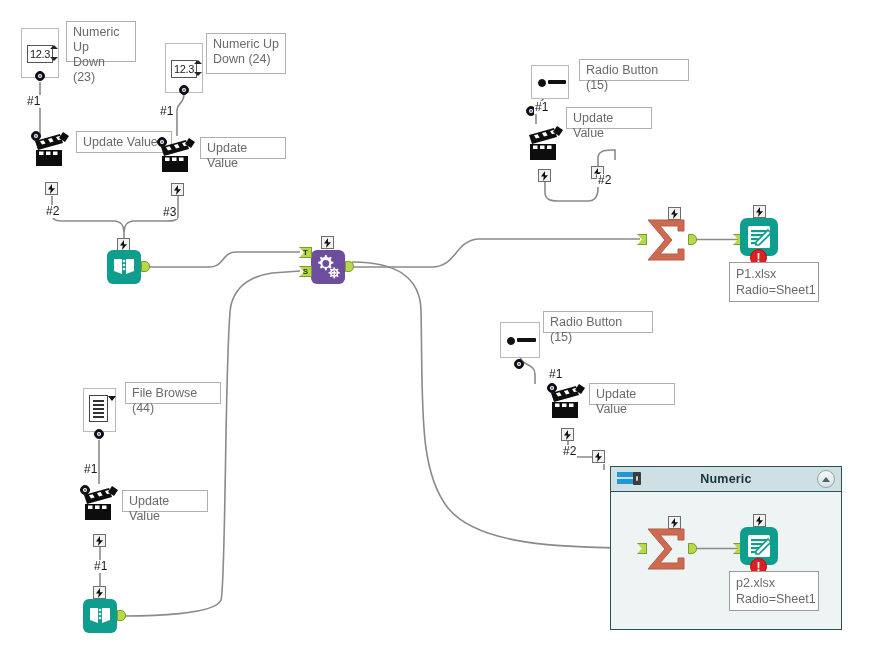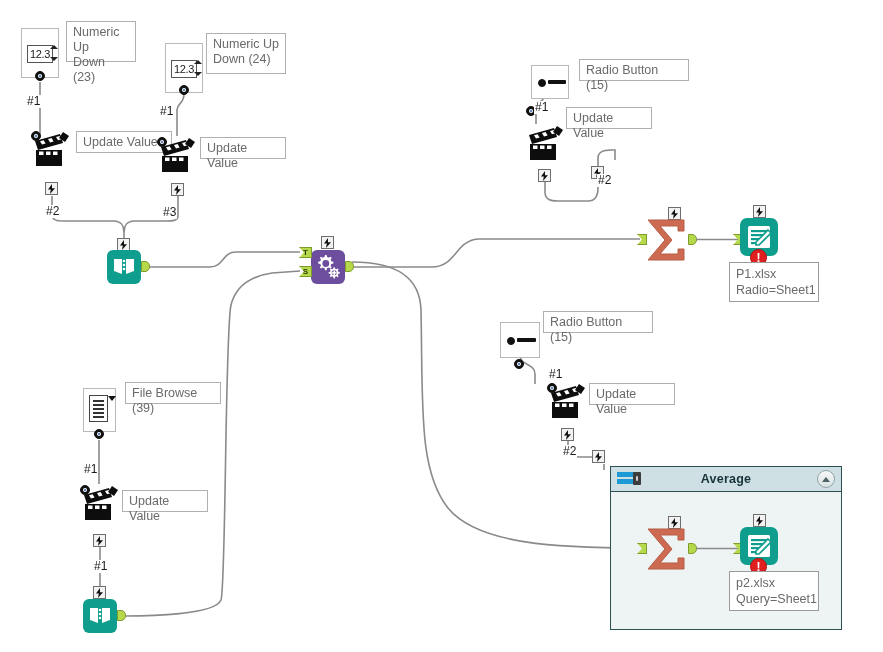--- a/index.html
+++ b/index.html
@@ -394,21 +394,21 @@
         </svg>
     </div>
 
     <div class="group" style="left:610px;top:466px;width:232px;height:164px;">
       <div class="group-head">
         <div class="group-icon">
           <span class="bar1"></span>
             <span class="bar2"></span>
             <span class="knob"></span>
         </div>
-        <div class="group-title">Average</div>
+        <div class="group-title">Numeric</div>
         <div class="collapse-btn">
           <i></i>
         </div>
       </div>
     </div>
     <div class="port inplain" style="left:637px;top:543px;"></div>
     <div class="bolt" style="left:668px;top:516px;">
       <svg width="9" height="10" viewBox="0 0 9 10">
           <polygon points="5,0 1,5.5 3.8,5.5 3,10 8,4.2 5,4.2" fill="#111"></polygon>
         </svg>
@@ -433,34 +433,34 @@
         <rect x="2" y="2" width="22" height="22" rx="1.5" fill="#fff"></rect>
         <rect x="5" y="6" width="16" height="2.2" fill="#0f9e8e"></rect>
         <rect x="5" y="10" width="16" height="2.2" fill="#0f9e8e"></rect>
         <rect x="5" y="14" width="11" height="2.2" fill="#0f9e8e"></rect>
         <rect x="5" y="18" width="8" height="2.2" fill="#0f9e8e"></rect>
         <polygon points="22,6 25,9 13,21 10,21 10,18" fill="#fff" stroke="#0f9e8e" stroke-width="1.6"></polygon>
       </svg>
     </div>
     <div class="errbadge" style="left:750px;top:558px;">!</div>
     <div class="filebox" style="left:729px;top:571px;width:90px;height:40px;">p2.xlsx
-Query=Sheet1</div>
+Radio=Sheet1</div>
 
     <div class="ctrl-box" style="left:83px;top:388px;width:33px;height:44px;">
       <div class="filebrowse-doc" style="left:5px;top:6px;width:19px;height:27px;">
         <span></span>
           <span></span>
           <span></span>
           <span></span>
           <span></span>
       </div>
       <div class="fb-caret" style="left:24px;top:7px;"></div>
     </div>
     <div class="term-dot" style="left:94px;top:429px;"></div>
-    <div class="callout" style="left:125px;top:382px;width:96px;height:22px;">File Browse (39)</div>
+    <div class="callout" style="left:125px;top:382px;width:96px;height:22px;">File Browse (44)</div>
     <div class="wire-label" style="left:83px;top:463px;">#1</div>
 
     <div class="clapper" style="left:81px;top:484px;">
       <svg width="40" height="44" viewBox="0 0 40 44">
         <rect x="4" y="20" width="26" height="16" fill="#0d0d0d"></rect>
         <polygon points="3,11 28,4 31,13 6,20" fill="#0d0d0d"></polygon>
         <polygon points="8,11.3 11.6,10.3 13.6,13.6 10,14.6" fill="#fff"></polygon>
         <polygon points="16,9.1 19.6,8.1 21.6,11.4 18,12.4" fill="#fff"></polygon>
         <polygon points="24,6.9 27.6,5.9 29.6,9.2 26,10.2" fill="#fff"></polygon>
         <rect x="7" y="21.5" width="4.5" height="3.5" fill="#fff"></rect>

